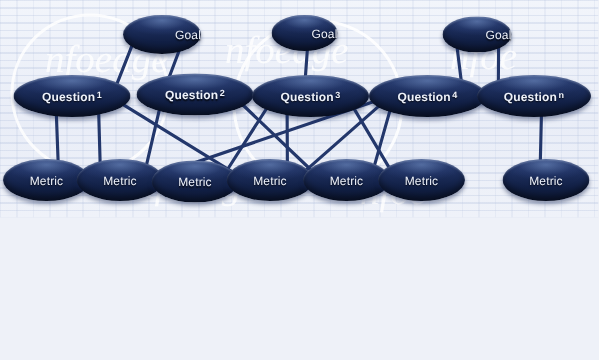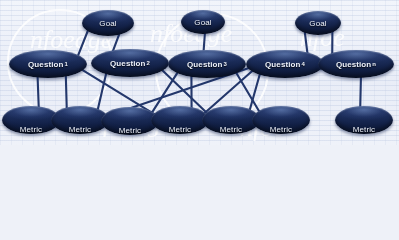--- a/index.html
+++ b/index.html
@@ -24,23 +24,23 @@
     color:#eef2fb;
     text-shadow:0 1px 1px rgba(0,0,0,.75);
     background:
       radial-gradient(ellipse 70% 55% at 50% 14%, rgba(120,150,205,0.55) 0%, rgba(60,85,150,0.18) 45%, rgba(0,0,0,0) 70%),
       linear-gradient(to bottom, #2b3f72 0%, #1b2c59 38%, #111f44 70%, #0d1835 100%);
     box-shadow:0 2px 3px rgba(20,35,80,0.45), inset 0 -3px 5px rgba(0,0,0,0.45), inset 0 1px 1px rgba(190,205,235,0.30);
     white-space:nowrap;
     letter-spacing:.1px;
   }
   .node .sub{font-size:6px;vertical-align:-2px;margin-left:1px;}
-  .goal{font-size:8px;}
+  .goal{font-size:8px;justify-content:flex-end;}
   .question{font-size:8px;font-weight:bold;}
-  .metric{font-size:8px;align-items:flex-end;}
+  .metric{font-size:8px;}
 </style>
 </head>
 <body>
 
 <div id="canvas">
 
   <svg id="wm" viewBox="0 0 399 145" preserveAspectRatio="none">
     <g fill="none" stroke="#ffffff" stroke-width="2" opacity="0.85">
       <circle cx="60" cy="62" r="52"></circle>
       <circle cx="212" cy="70" r="56"></circle>

